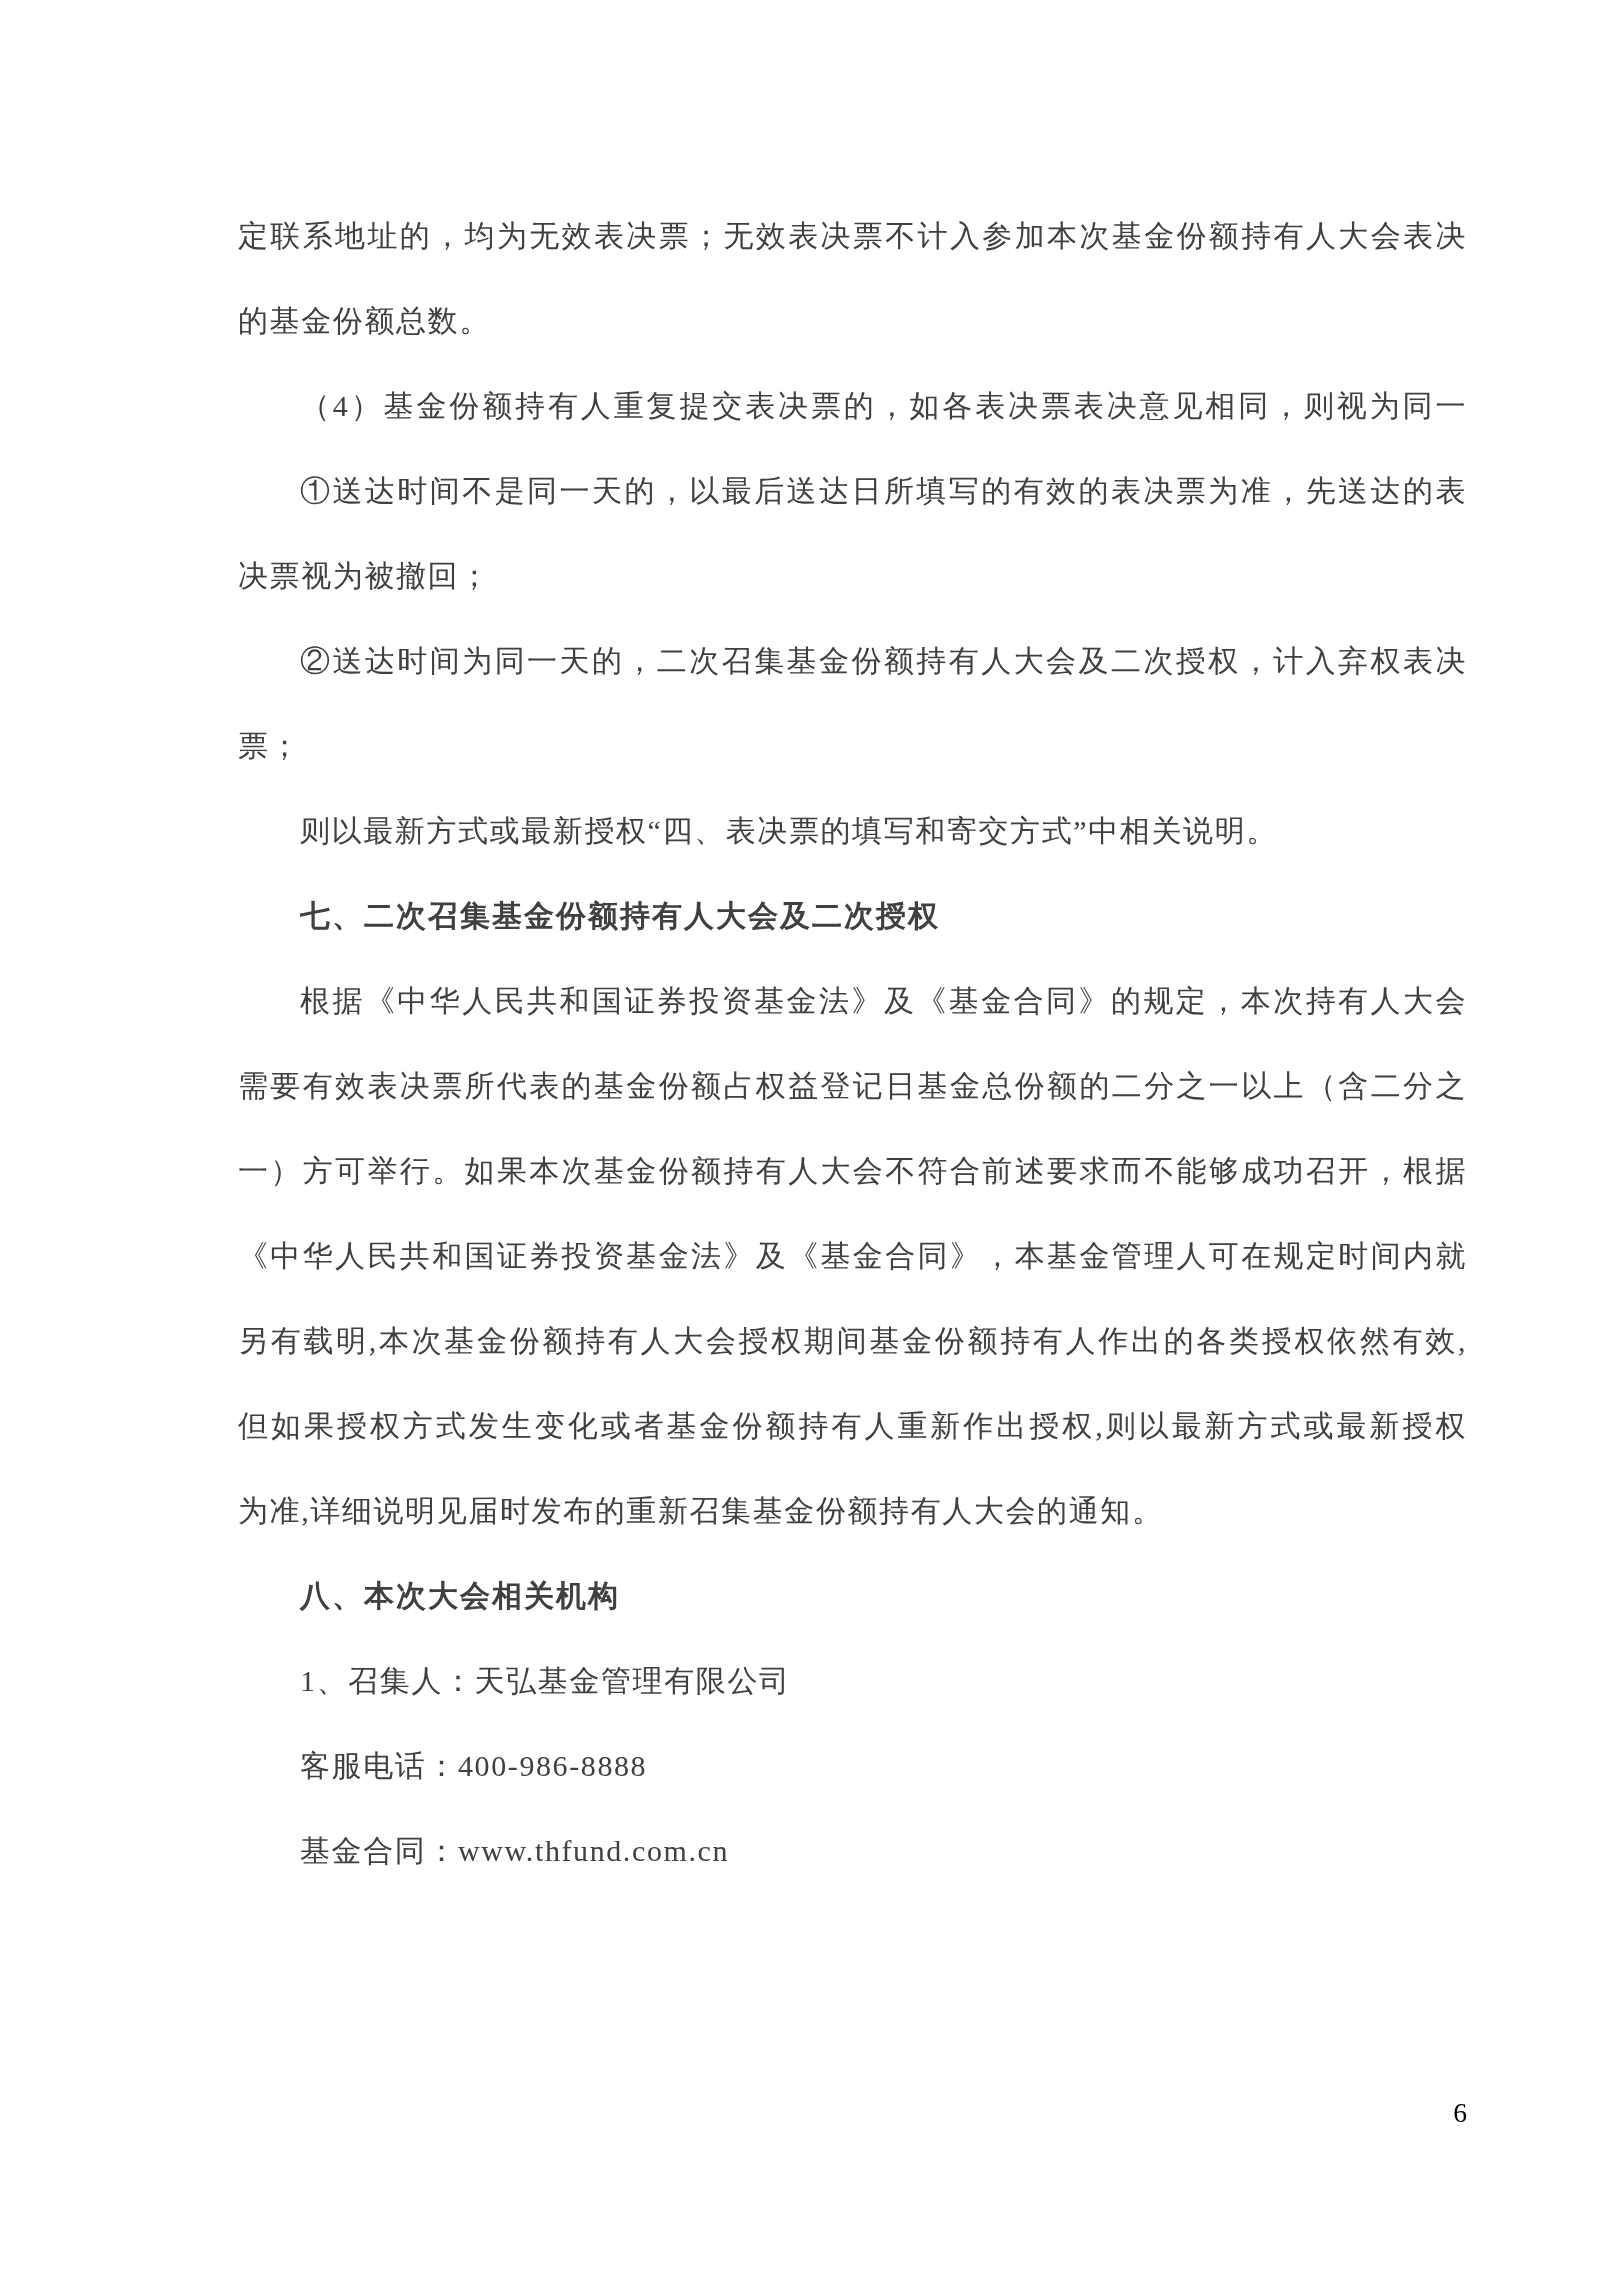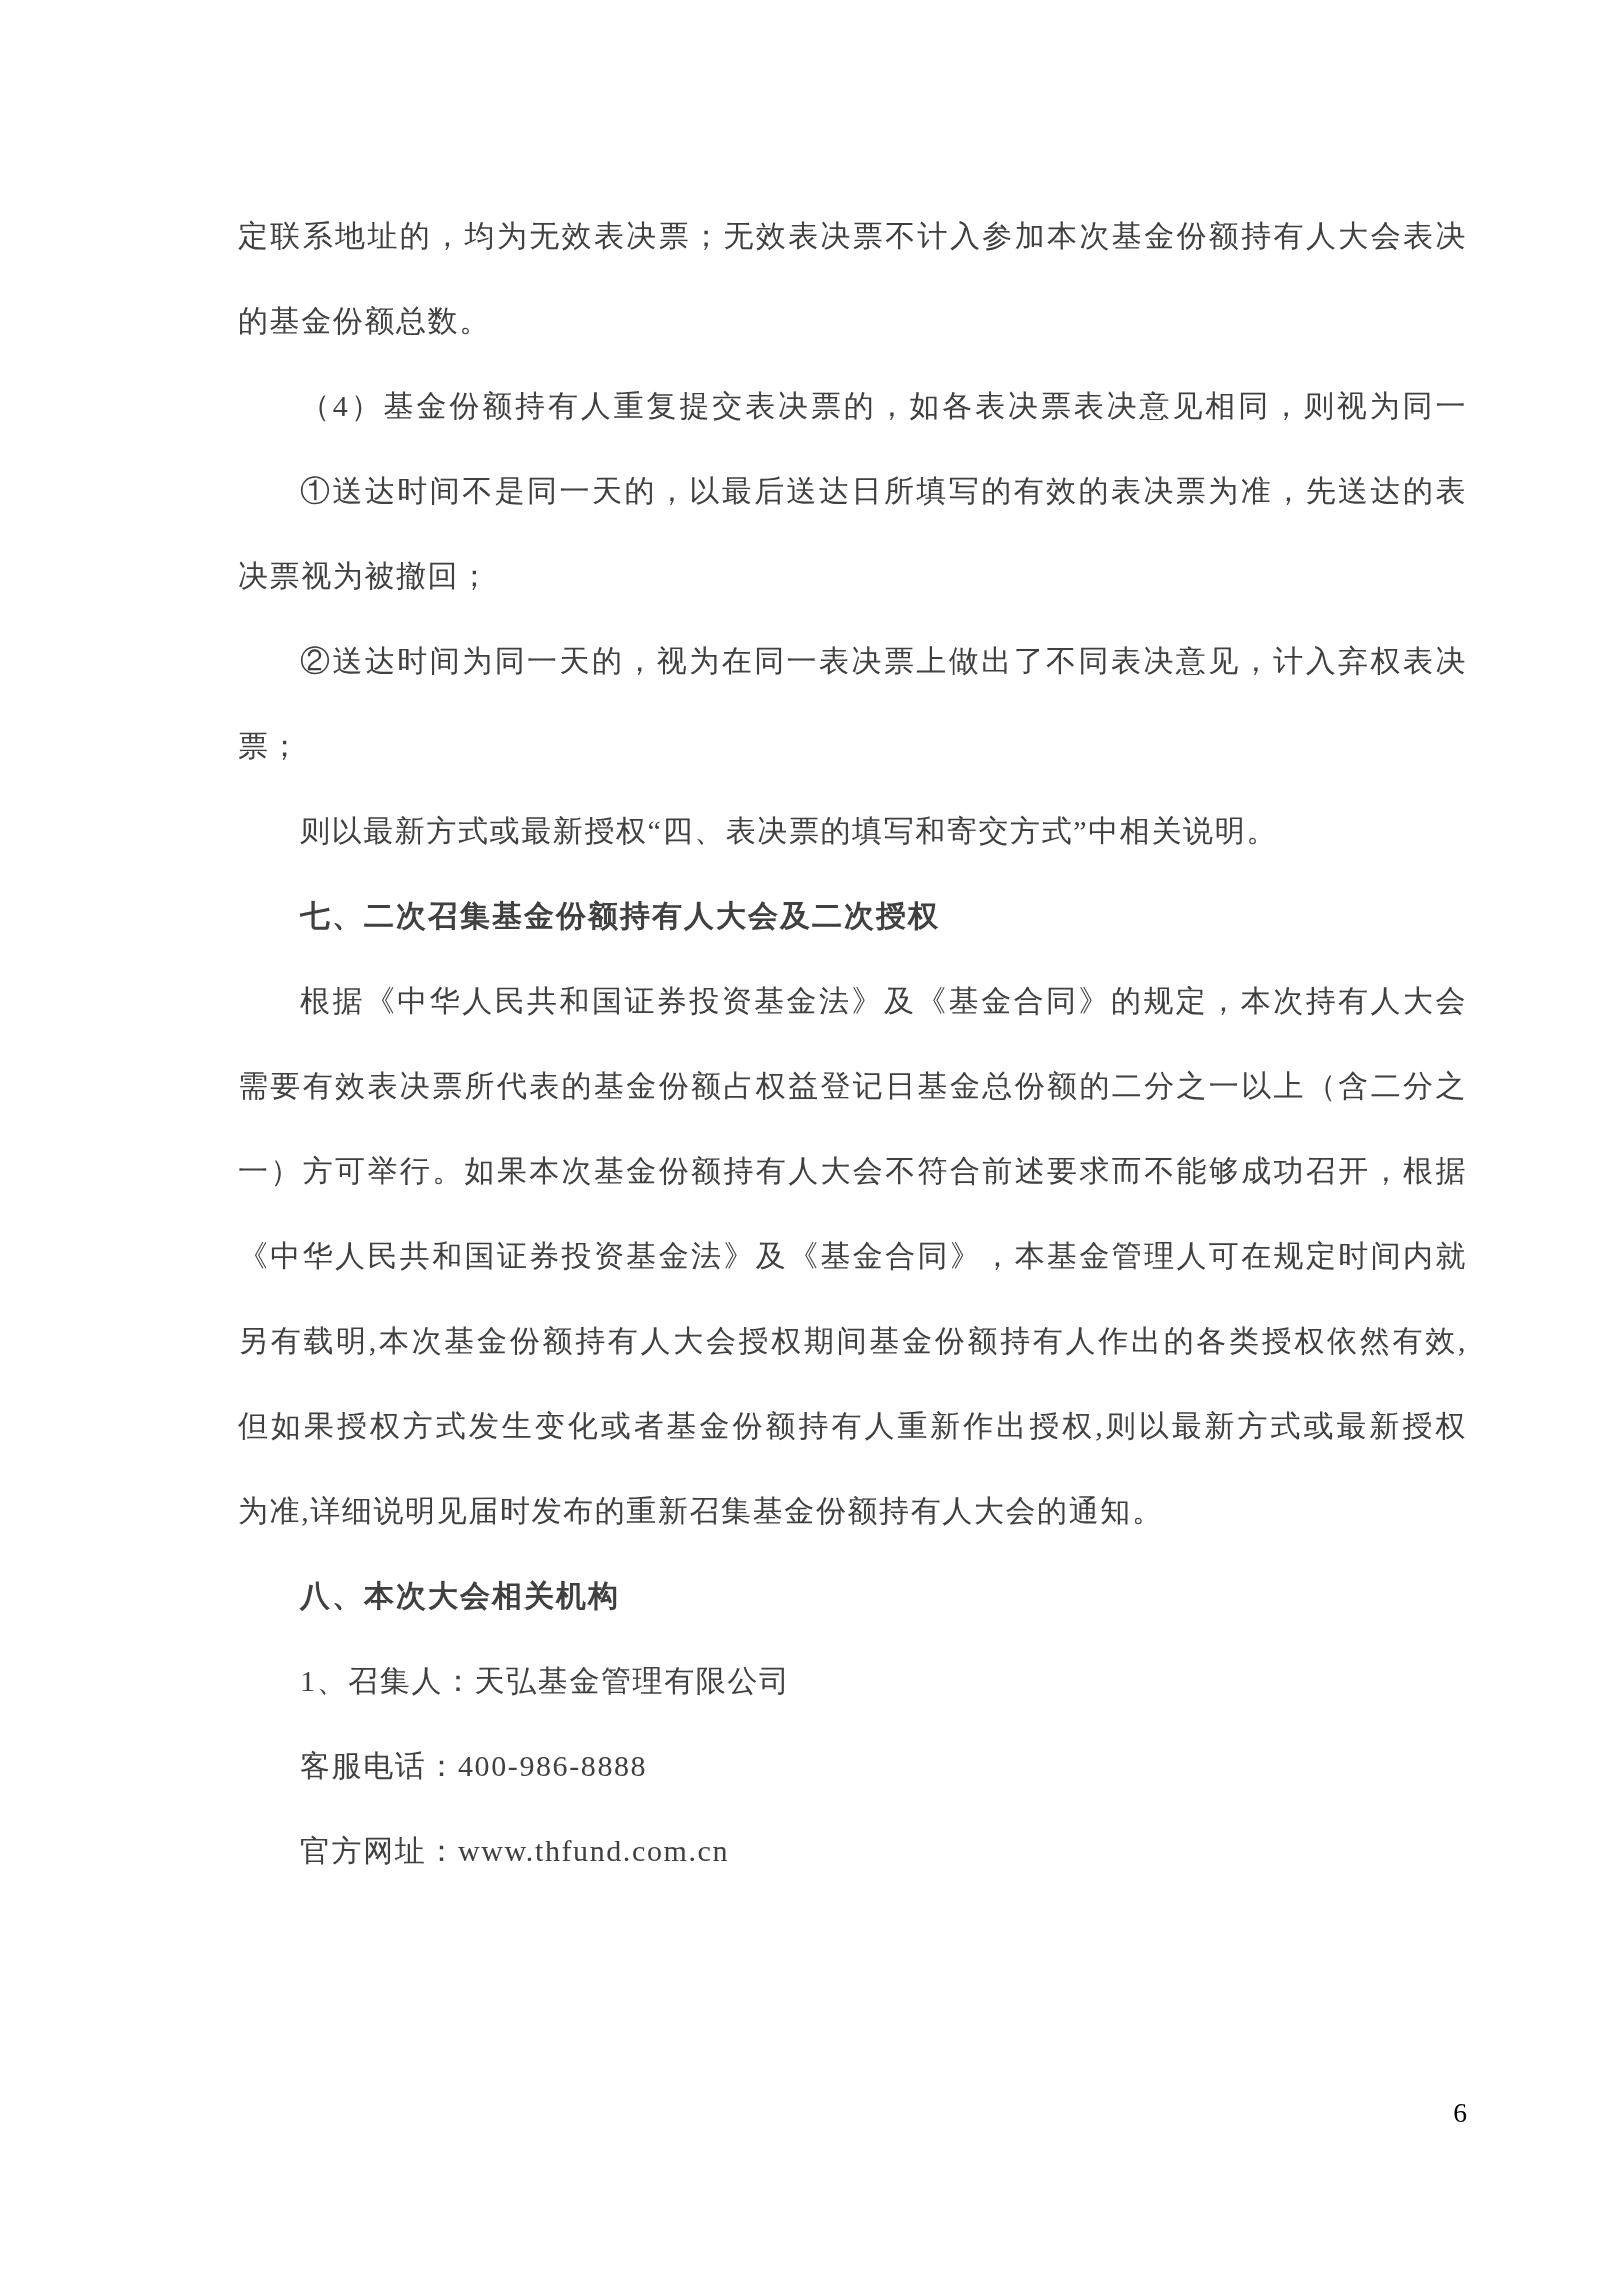--- a/index.html
+++ b/index.html
@@ -56,32 +56,32 @@
 </head>
 <body>
 
 <div class="page">
   <div class="textblock">
     <div class="ln full">定联系地址的，均为无效表决票；无效表决票不计入参加本次基金份额持有人大会表决</div>
     <div class="ln">的基金份额总数。</div>
     <div class="ln indent full">（4）基金份额持有人重复提交表决票的，如各表决票表决意见相同，则视为同一</div>
     <div class="ln indent full">①送达时间不是同一天的，以最后送达日所填写的有效的表决票为准，先送达的表</div>
     <div class="ln">决票视为被撤回；</div>
-    <div class="ln indent full">②送达时间为同一天的，视为在同一表决票上做出了不同表决意见，计入弃权表决</div>
+    <div class="ln indent full">②送达时间为同一天的，二次召集基金份额持有人大会及二次授权，计入弃权表决</div>
     <div class="ln">票；</div>
     <div class="ln indent">则以最新方式或最新授权“四、表决票的填写和寄交方式”中相关说明。</div>
     <div class="ln indent heading">七、二次召集基金份额持有人大会及二次授权</div>
     <div class="ln indent full">根据《中华人民共和国证券投资基金法》及《基金合同》的规定，本次持有人大会</div>
     <div class="ln full">需要有效表决票所代表的基金份额占权益登记日基金总份额的二分之一以上（含二分之</div>
     <div class="ln full">一）方可举行。如果本次基金份额持有人大会不符合前述要求而不能够成功召开，根据</div>
     <div class="ln full">《中华人民共和国证券投资基金法》及《基金合同》，本基金管理人可在规定时间内就</div>
     <div class="ln full">另有载明,本次基金份额持有人大会授权期间基金份额持有人作出的各类授权依然有效,</div>
     <div class="ln full">但如果授权方式发生变化或者基金份额持有人重新作出授权,则以最新方式或最新授权</div>
     <div class="ln">为准,详细说明见届时发布的重新召集基金份额持有人大会的通知。</div>
     <div class="ln indent heading">八、本次大会相关机构</div>
     <div class="ln indent">1、召集人：天弘基金管理有限公司</div>
     <div class="ln indent">客服电话：400-986-8888</div>
-    <div class="ln indent">官方网址：www.thfund.com.cn</div>
+    <div class="ln indent">基金合同：www.thfund.com.cn</div>
   </div>
 
   <div class="page-number">6</div>
 </div>
 
 
 </body></html>

